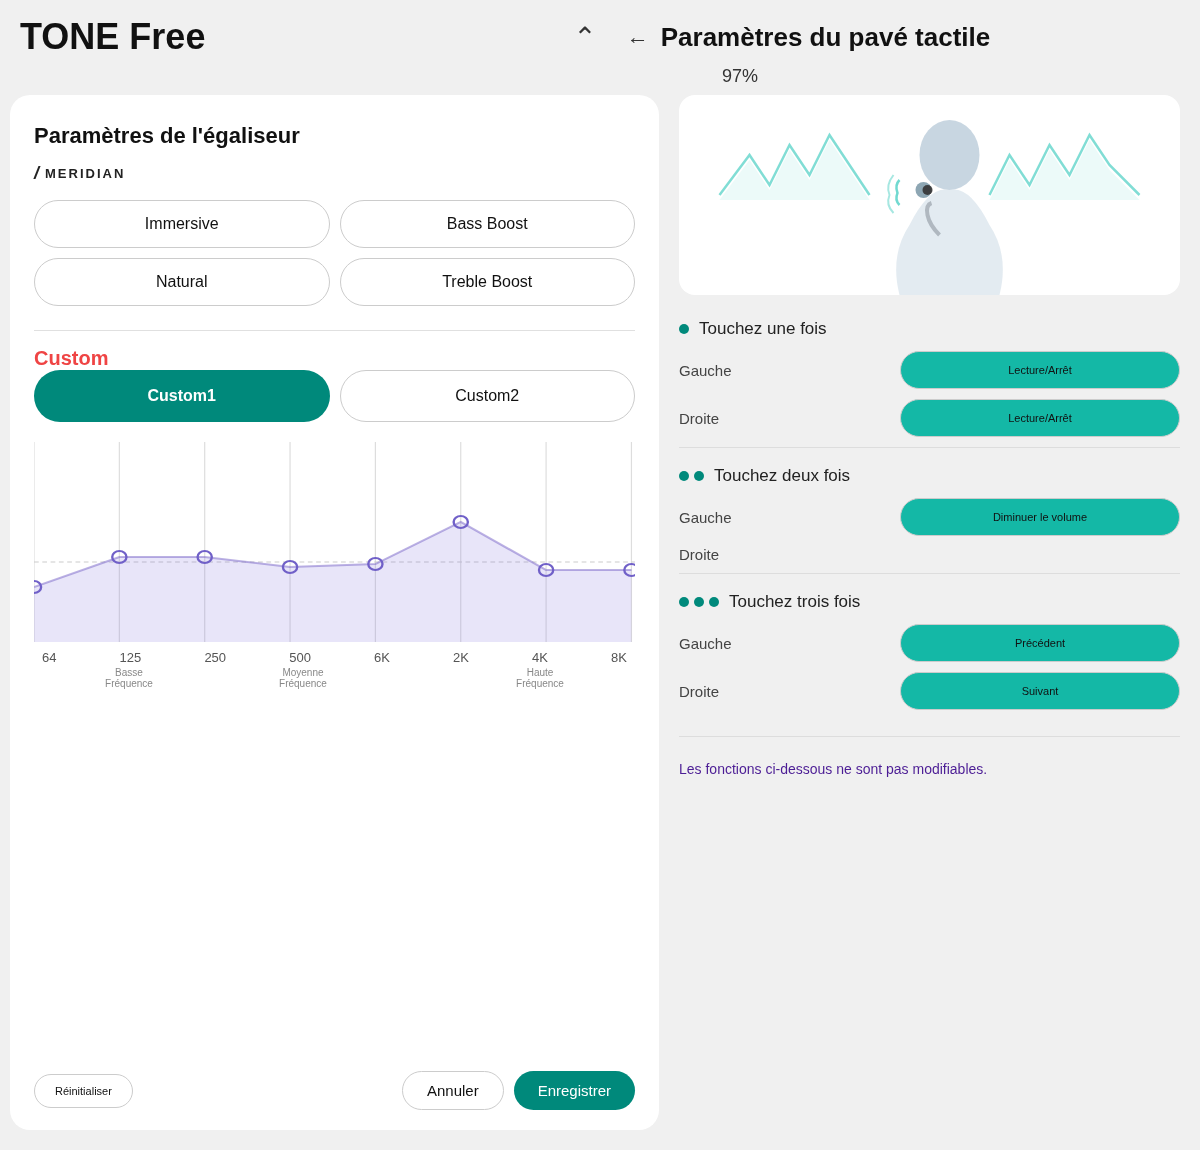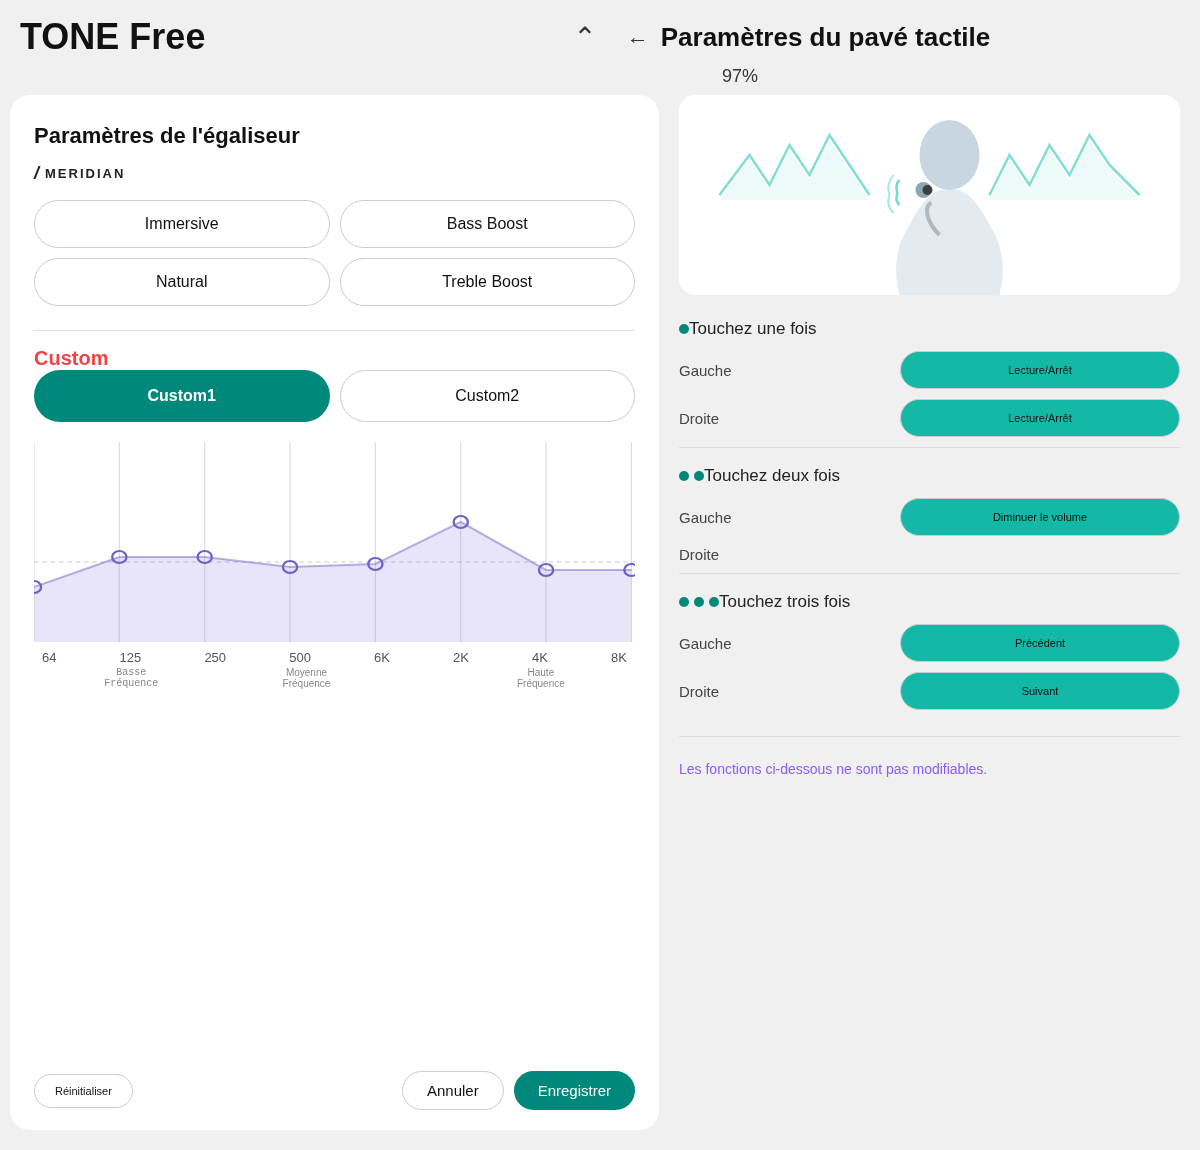--- a/index.html
+++ b/index.html
@@ -231,20 +231,21 @@
     .earphone-illustration {
       width: 100%;
       height: 100%;
     }
     .touch-section {
       margin-bottom: 18px;
     }
     .touch-header {
       display: flex;
       align-items: center;
+      gap: 10px;
       margin-bottom: 12px;
     }
     .touch-dots {
       display: flex;
       gap: 5px;
     }
     .dot {
       width: 10px;
       height: 10px;
       border-radius: 50%;
@@ -277,21 +278,21 @@
       text-align: center;
       width: 280px;
     }
     .section-divider {
       border: none;
       border-top: 1px solid #ddd;
       margin: 8px 0 16px 0;
     }
     .note-text {
       font-size: 14px;
-      color: #8b5cf6;
+      color: #4c1d95;
       margin-top: 8px;
     }
   </style>
 </head>
 <body>
 
 <div class="top-bar">
   <span class="app-title">TONE Free</span>
   <span class="chevron-up">⌃</span>
   <div class="right-header">
@@ -364,21 +365,21 @@
         <span>125</span>
         <span>250</span>
         <span>500</span>
         <span>6K</span>
         <span>2K</span>
         <span>4K</span>
         <span>8K</span>
       </div>
       <div class="eq-freq-sublabels">
         <span class="freq-sub"></span>
-        <span class="freq-sub" style="white-space:pre-line;font-family:Liberation Mono, monospace;">Basse
+        <span class="freq-sub" style="white-space:pre-line;">Basse
 Fréquence</span>
         <span class="freq-sub"></span>
         <span class="freq-sub" style="white-space:pre-line;">Moyenne
 Fréquence</span>
         <span class="freq-sub"></span>
         <span class="freq-sub"></span>
         <span class="freq-sub" style="white-space:pre-line;">Haute
 Fréquence</span>
         <span class="freq-sub"></span>
       </div>

